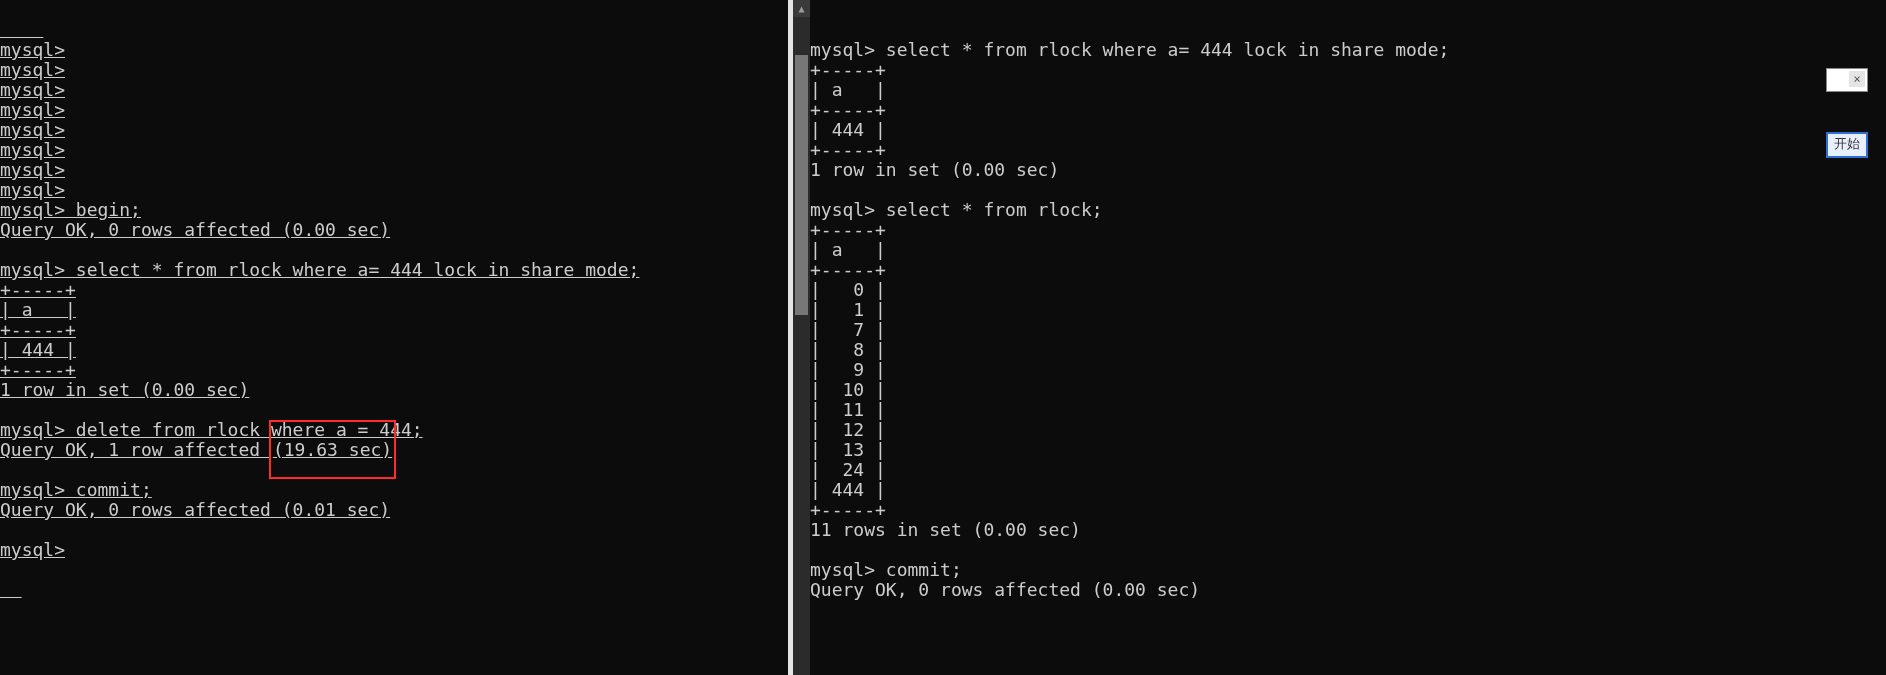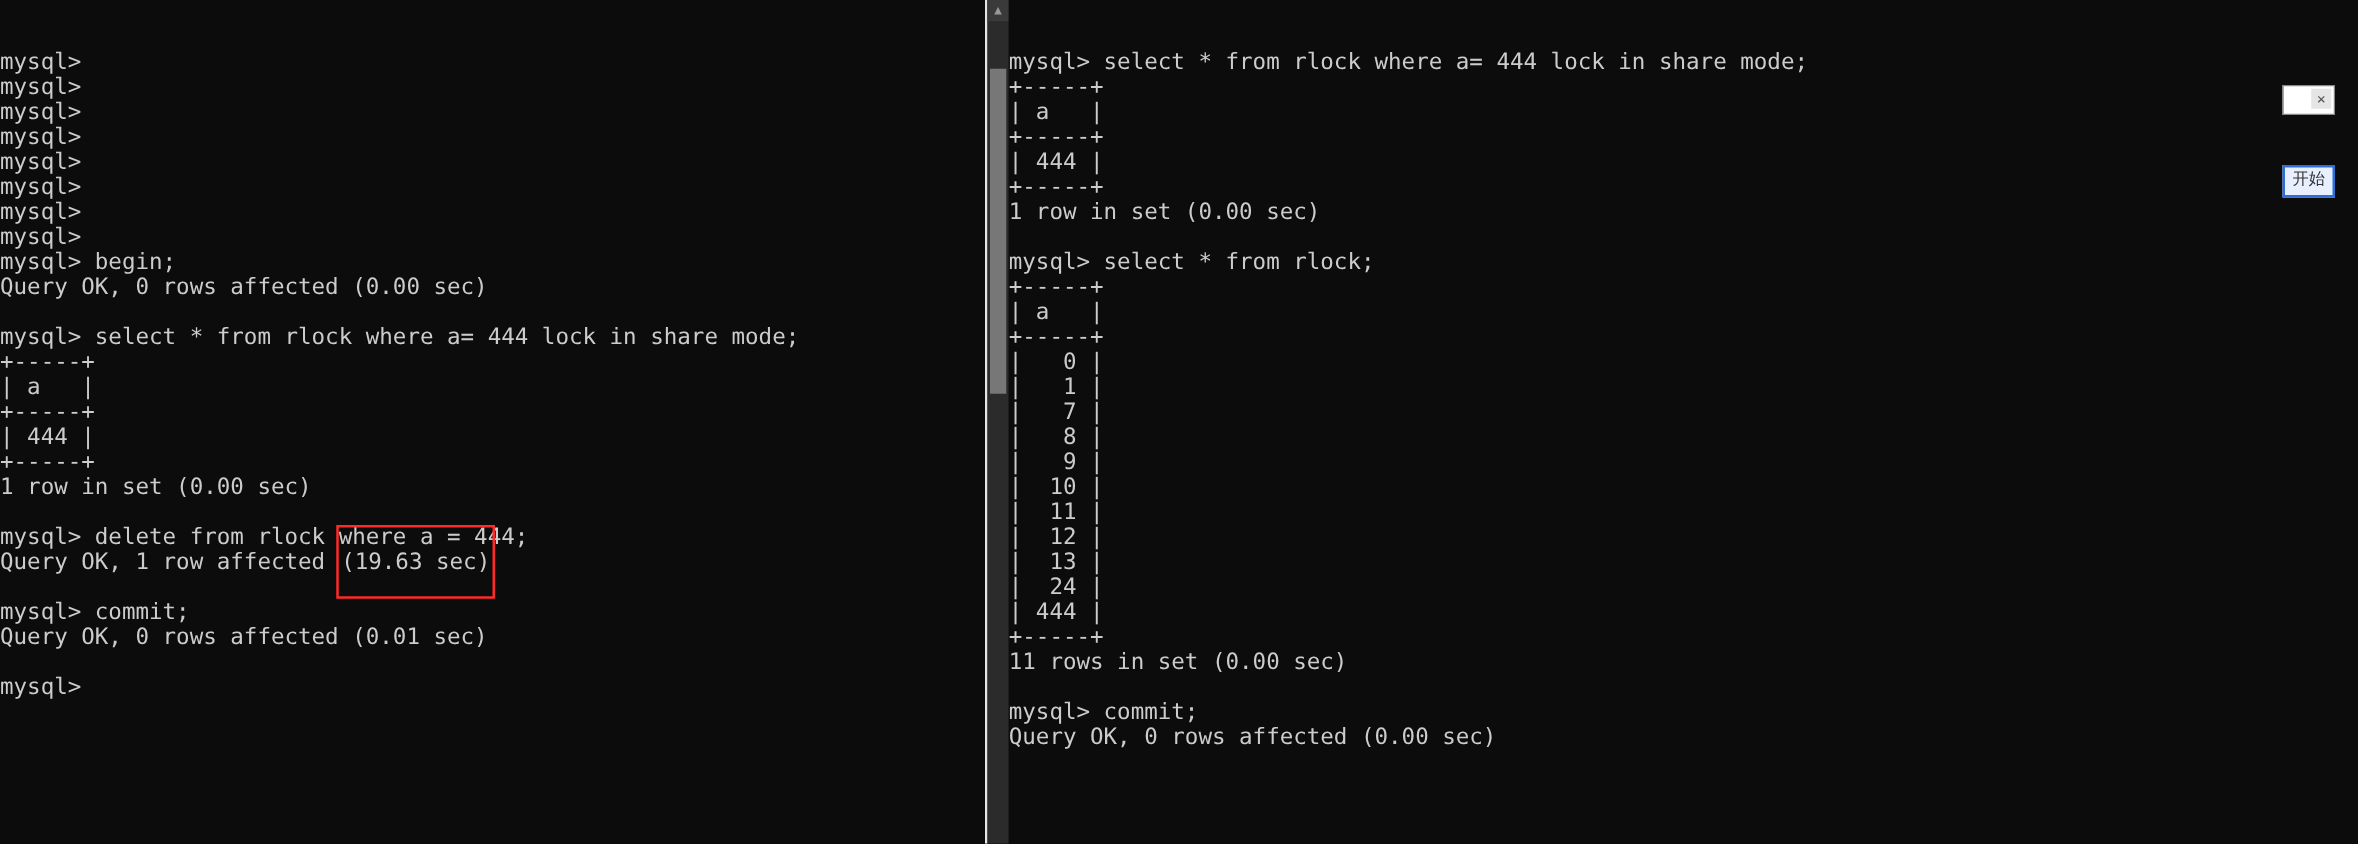--- a/index.html
+++ b/index.html
@@ -20,21 +20,22 @@
   }
   .pane {
     position: relative;
     background: #0c0c0c;
     white-space: pre;
     line-height: 20px;
     overflow: hidden;
   }
   .pane-left {
     width: 788px;
-    border-right: 2px solid #e5e5e5;
+    border-right: 5px solid #e5e5e5;
+    text-decoration: underline;
   }
   .scrollbar {
     width: 17px;
     background: #2b2b2b;
     position: relative;
   }
   .scroll-arrow {
     width: 17px;
     height: 17px;
     background: #3a3a3a;

